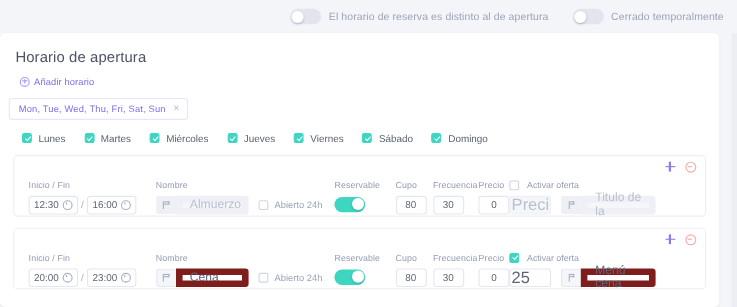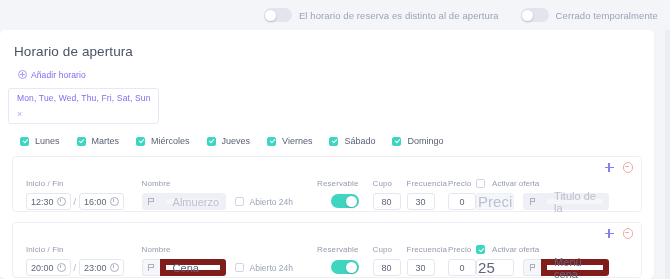--- a/index.html
+++ b/index.html
@@ -63,21 +63,21 @@
   .add-link .plus-circle:before{left:1.3px;top:2.7px;width:4.4px;height:1px;}
   .add-link .plus-circle:after{top:1.3px;left:2.7px;height:4.4px;width:1px;}
 
   .horario-row{padding:10px 0 0 18px;}
 
   
   .tag{
     display:inline-flex;align-items:flex-start;gap:7px;
     margin:7px 0 0 8px;padding:4px 7px 4px 8px;
     border:1px solid #e7e6fb;border-radius:3px;background:#fff;
-    color:#7b6ef0;font-size:8.5px;letter-spacing:.15px;flex-direction:column;
+    color:#7b6ef0;font-size:8.5px;letter-spacing:.15px;
   }
   .tag .x{color:#b3abf3;font-size:9px;cursor:pointer;line-height:1;}
 
   
   .days{
     display:flex;align-items:center;gap:0;
     padding:12px 0 0 20px;
   }
   .day{display:flex;align-items:center;margin-right:17px;}
   .day .lbl{margin-left:6px;font-size:9px;color:#5a6174;}
@@ -157,21 +157,21 @@
   .txt.val{width:66px;}
   .abierto{display:flex;align-items:center;margin-left:9px;height:17px;}
   .abierto .lbl{margin-left:6px;font-size:8.5px;color:#9aa3b8;}
 
   .num{
     width:28px;height:17px;border:1px solid #e4e7ef;border-radius:3px;background:#fff;
     font-size:9px;color:#5e657a;display:flex;align-items:center;justify-content:center;
     box-sizing:border-box;
   }
 
-  .resv{margin-left:24px;display:flex;flex-direction:column;align-items:flex-end;}
+  .resv{margin-left:11px;display:flex;flex-direction:column;align-items:flex-start;}
   .resv .fld-label{margin-bottom:6px;}
 
   .cupo-group{display:flex;margin-left:14px;}
   .cupo-group .col{display:flex;flex-direction:column;}
 
   .offer{display:flex;flex-direction:column;}
   .offer-head{display:flex;align-items:center;margin-bottom:5px;}
   .offer-head .lbl{margin-left:7px;font-size:8px;color:#939bb0;}
   .offer-fields{display:flex;align-items:center;}
   .offer-price{

